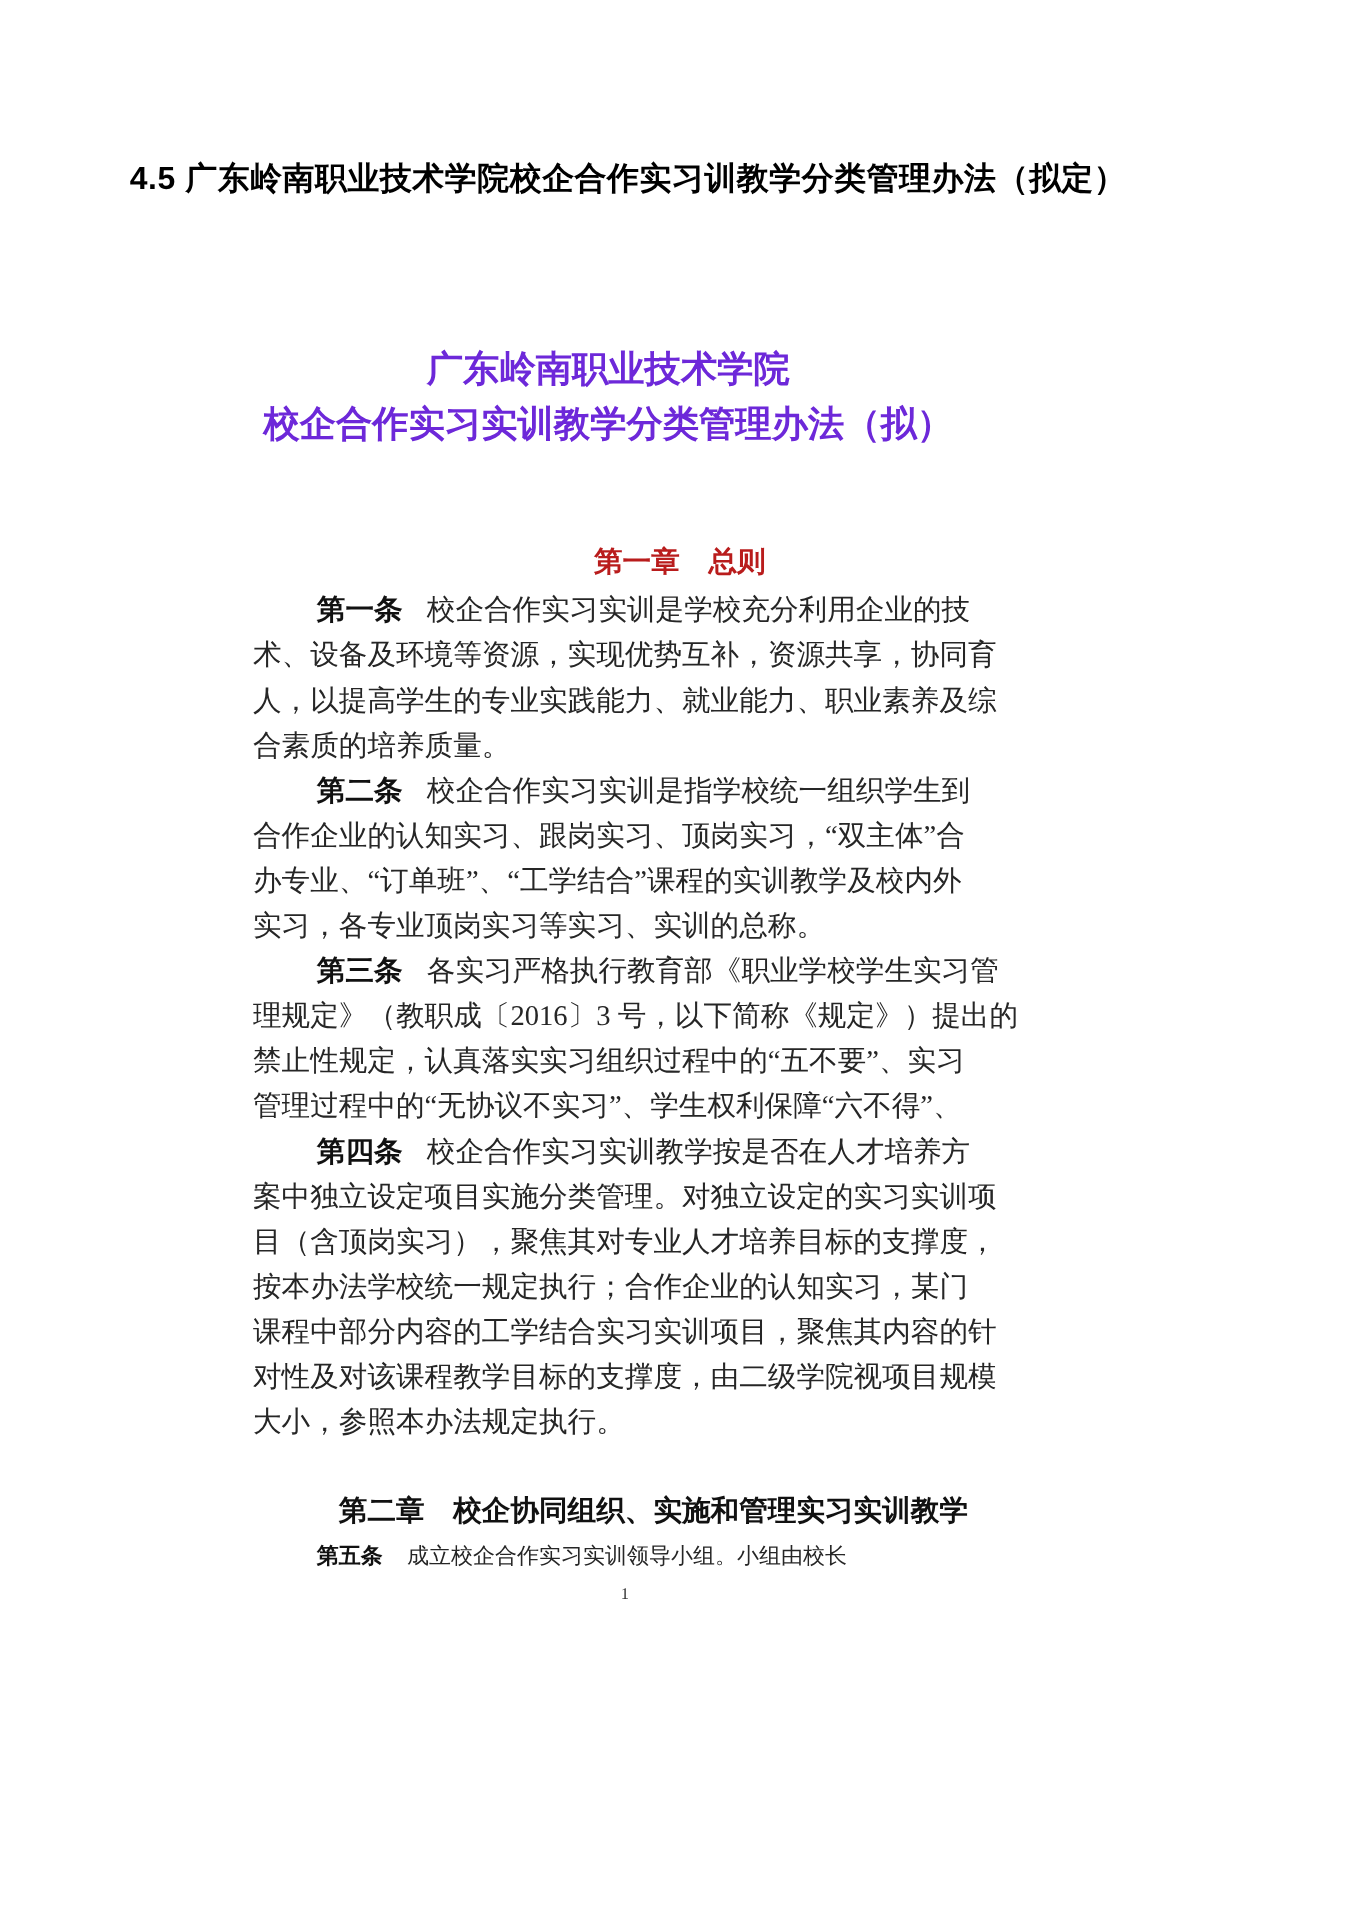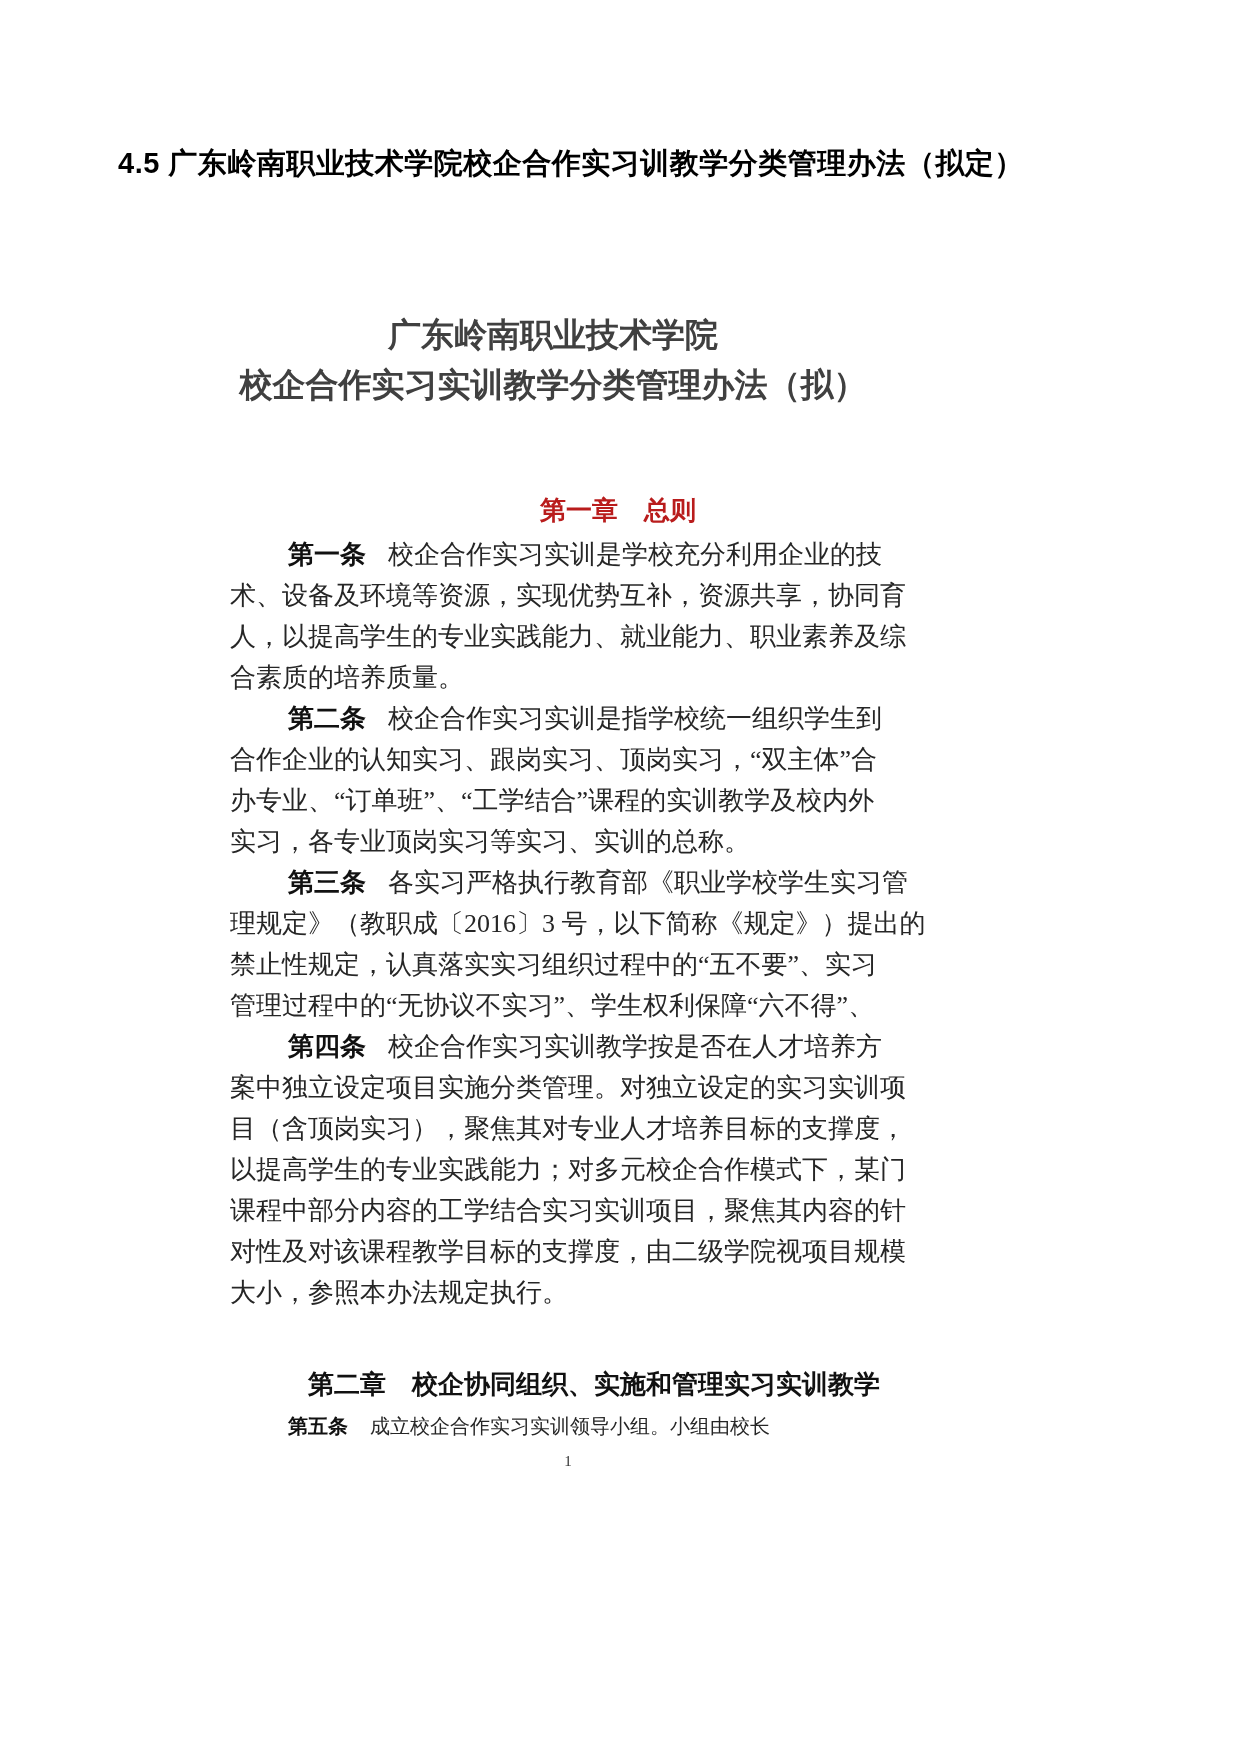--- a/index.html
+++ b/index.html
@@ -31,42 +31,42 @@
     top: 310px;
     width: 676px;
   }
   .doc-title {
     text-align: center;
     padding-right: 30px;
     font-family: "Liberation Sans", sans-serif;
     font-weight: bold;
     font-size: 33px;
     line-height: 50px;
-    color: #404040;
+    color: #6d28d9;
   }
   .chapter1 {
     margin-top: 82px;
     text-align: center;
     padding-left: 100px;
     font-weight: bold;
     font-size: 26px;
     line-height: 36px;
     color: #b91c1c;
     font-family: "Liberation Sans", sans-serif;
   }
   .body-block {
     margin-top: 6px;
     font-size: 26px;
     line-height: 41px;
   }
   .line { white-space: nowrap; }
   .lead-line { padding-left: 58px; }
   .lead { font-weight: bold; color: #111111; margin-right: 22px; font-family: "Liberation Sans", sans-serif; }
   .chapter2 {
-    margin-top: 51px;
+    margin-top: 40px;
     text-align: center;
     padding-left: 52px;
     font-weight: bold;
     font-size: 26px;
     line-height: 40px;
     color: #111111;
     font-family: "Liberation Sans", sans-serif;
     white-space: nowrap;
   }
   .article5 {
@@ -122,21 +122,21 @@
       <div class="line">实习，各专业顶岗实习等实习、实训的总称。</div>
 
       <div class="line lead-line"><span class="lead">第三条</span><span>各实习严格执行教育部《职业学校学生实习管</span></div>
       <div class="line">理规定》（教职成〔2016〕3 号，以下简称《规定》）提出的</div>
       <div class="line">禁止性规定，认真落实实习组织过程中的“五不要”、实习</div>
       <div class="line">管理过程中的“无协议不实习”、学生权利保障“六不得”、</div>
 
       <div class="line lead-line"><span class="lead">第四条</span><span>校企合作实习实训教学按是否在人才培养方</span></div>
       <div class="line">案中独立设定项目实施分类管理。对独立设定的实习实训项</div>
       <div class="line">目（含顶岗实习），聚焦其对专业人才培养目标的支撑度，</div>
-      <div class="line">以提高学生的专业实践能力；对多元校企合作模式下，某门</div>
+      <div class="line">按本办法学校统一规定执行；合作企业的认知实习，某门</div>
       <div class="line">课程中部分内容的工学结合实习实训项目，聚焦其内容的针</div>
       <div class="line">对性及对该课程教学目标的支撑度，由二级学院视项目规模</div>
       <div class="line">大小，参照本办法规定执行。</div>
     </div>
 
     <div class="chapter2">第二章　校企协同组织、实施和管理实习实训教学</div>
 
     <div class="article5">
       <div class="line lead-line"><span class="lead">第五条</span><span>成立校企合作实习实训领导小组。小组由校长</span></div>
     </div>

